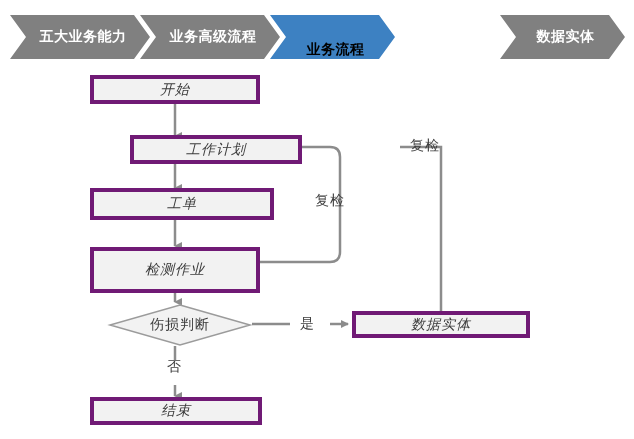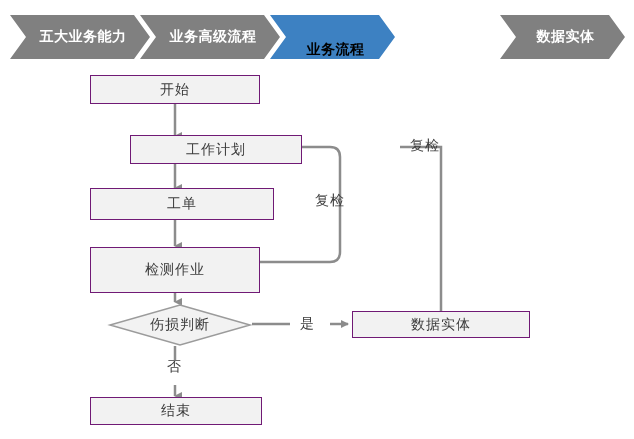--- a/index.html
+++ b/index.html
@@ -62,28 +62,29 @@
   #flow svg {
     position: absolute;
     left: 0;
     top: 0;
   }
 
   .node {
     position: absolute;
     box-sizing: border-box;
     background: #f2f2f2;
-    border: 1px solid #701a75;
+    border: 4px solid #701a75;
     display: flex;
     align-items: center;
     justify-content: center;
     font-size: 14px;
     color: #3b3b3b;
     letter-spacing: 1px;
     white-space: nowrap;
+    font-style: italic;
   }
 
   .diamond-wrap {
     position: absolute;
     display: flex;
     align-items: center;
     justify-content: center;
     font-size: 14px;
     color: #3b3b3b;
     letter-spacing: 1px;

